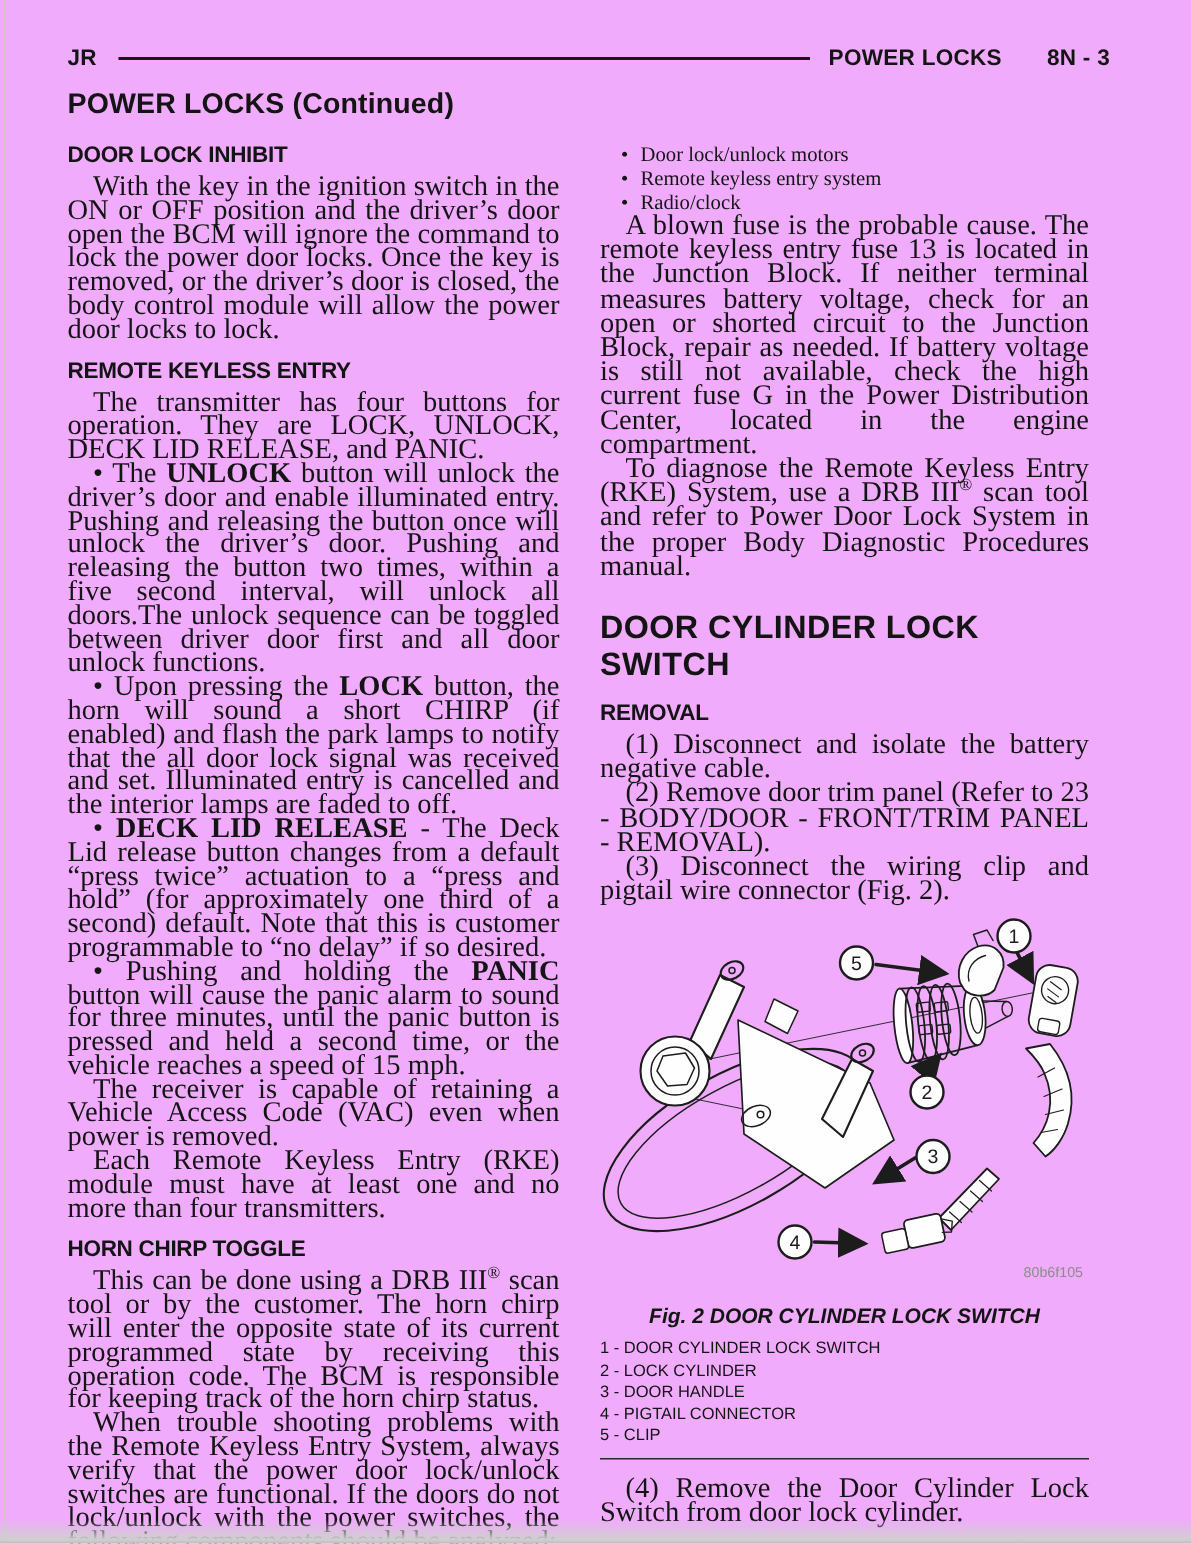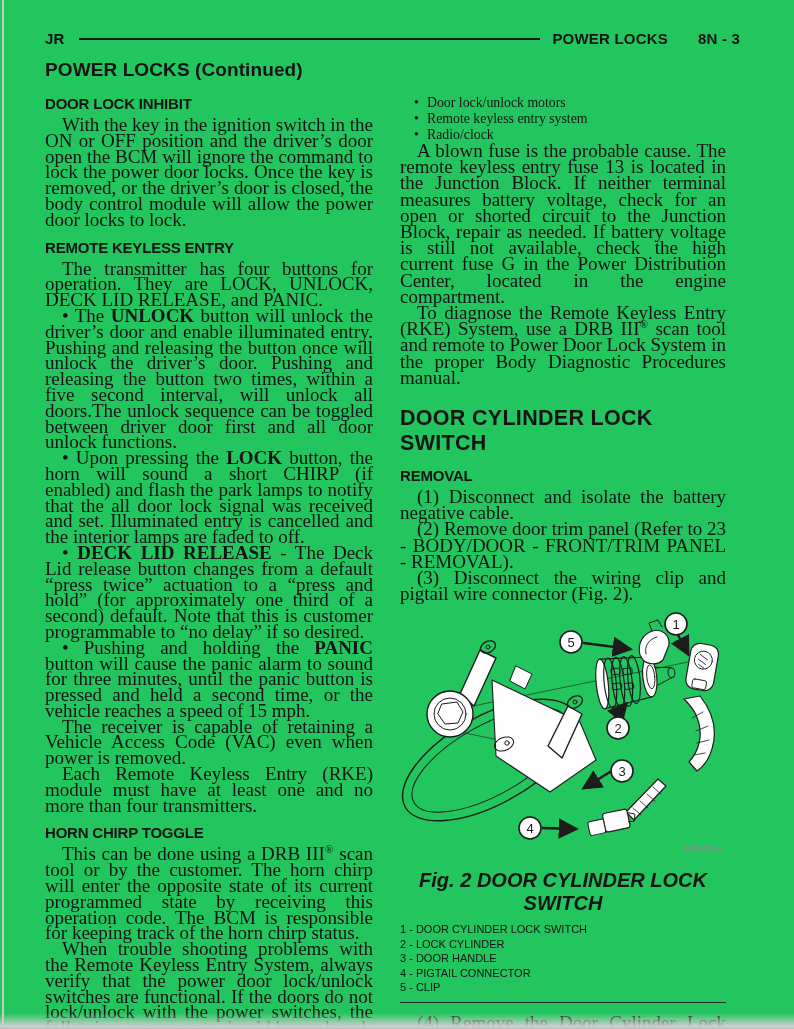--- a/index.html
+++ b/index.html
@@ -1,18 +1,18 @@
 <!DOCTYPE html>
 <html><head>
 <meta charset="utf-8">
 <style>
   html,body { margin:0; padding:0; background:#e8e8e8; }
   .page {
     position:relative; width:794px; height:1029px; margin:0 auto;
-    background:#22c55e; box-sizing:border-box;
+    background:#f0abfc; box-sizing:border-box;
     padding:30px 54px 4px 45px; overflow:hidden;
     font-family:"Liberation Serif", serif; color:#141414;
   }
   .page::before { 
     content:""; position:absolute; left:2px; top:0; bottom:0; width:2px;
     background:#c9c9c9;
   }
   .page::after { 
     content:""; position:absolute; left:0; right:0; bottom:0; height:16px;
     background:linear-gradient(to bottom, rgba(200,200,200,0) 0%, #cfcfcf 85%, #bdbdbd 100%);
@@ -33,21 +33,21 @@
   .col-r p.body { line-height:16.2px; }
   sup { font-size:.6em; line-height:0; }
 
   ul.blist { list-style:none; margin:0; padding:0 0 0 14px; }
   ul.blist li { font-size:13.8px; line-height:16px; }
   ul.blist li::before { content:"•"; display:inline-block; width:13px; }
 
   figure.fig { margin:8px -22px 0 0; }
   figure.fig svg { display:block; }
   .fig-svg { stroke:#1c1c1c; }
-  .fig-caption { font-family:"Liberation Sans", sans-serif; font-weight:bold; font-style:italic; font-size:20px; text-align:center; margin:9px 0 0; }
+  .fig-caption { font-family:"Liberation Sans", sans-serif; font-weight:bold; font-style:italic; font-size:14px; text-align:center; margin:9px 0 0; }
   .legend { font-family:"Liberation Sans", sans-serif; font-size:11px; line-height:14.5px; margin-top:7px; }
   .legend-rule { border:none; border-top:1.5px solid #2a2a2a; margin:7px 0 0; }
   .step4 { margin-top:12px !important; }
   .code-label { font-family:"Liberation Sans", sans-serif; }
 </style>
 </head>
 <body>
 
 <div class="page">
 
@@ -86,21 +86,21 @@
       </ul>
     </div>
 
     <div class="col-r">
       <ul class="blist">
         <li>Door lock/unlock motors</li>
         <li>Remote keyless entry system</li>
         <li>Radio/clock</li>
       </ul>
       <p class="body"><span>A blown fuse is the probable cause. The remote keyless entry fuse 13 is located in the Junction Block. If neither terminal measures battery voltage, check for an open or shorted circuit to the Junction Block, repair as needed. If battery voltage is still not available, check the high current fuse G in the Power Distribution Center, located in the engine compartment.</span></p>
-      <p class="body"><span>To diagnose the Remote Keyless Entry (RKE) System, use a DRB III</span><span><sup>®</sup></span><span> scan tool and remote to Power Door Lock System in the proper Body Diagnostic Procedures manual.</span></p>
+      <p class="body"><span>To diagnose the Remote Keyless Entry (RKE) System, use a DRB III</span><span><sup>®</sup></span><span> scan tool and refer to Power Door Lock System in the proper Body Diagnostic Procedures manual.</span></p>
 
       <div class="big-h">DOOR CYLINDER LOCK SWITCH</div>
       <div class="sec-h">REMOVAL</div>
       <p class="body"><span>(1) Disconnect and isolate the battery negative cable.</span></p>
       <p class="body"><span>(2) Remove door trim panel (Refer to 23 - BODY/DOOR - FRONT/TRIM PANEL - REMOVAL).</span></p>
       <p class="body"><span>(3) Disconnect the wiring clip and pigtail wire connector (Fig. 2).</span></p>
 
       <figure class="fig">
         <svg class="fig-svg" width="348" height="250" viewBox="0 0 348 250" fill="none" stroke-linejoin="round" stroke-linecap="round">
           <defs>

